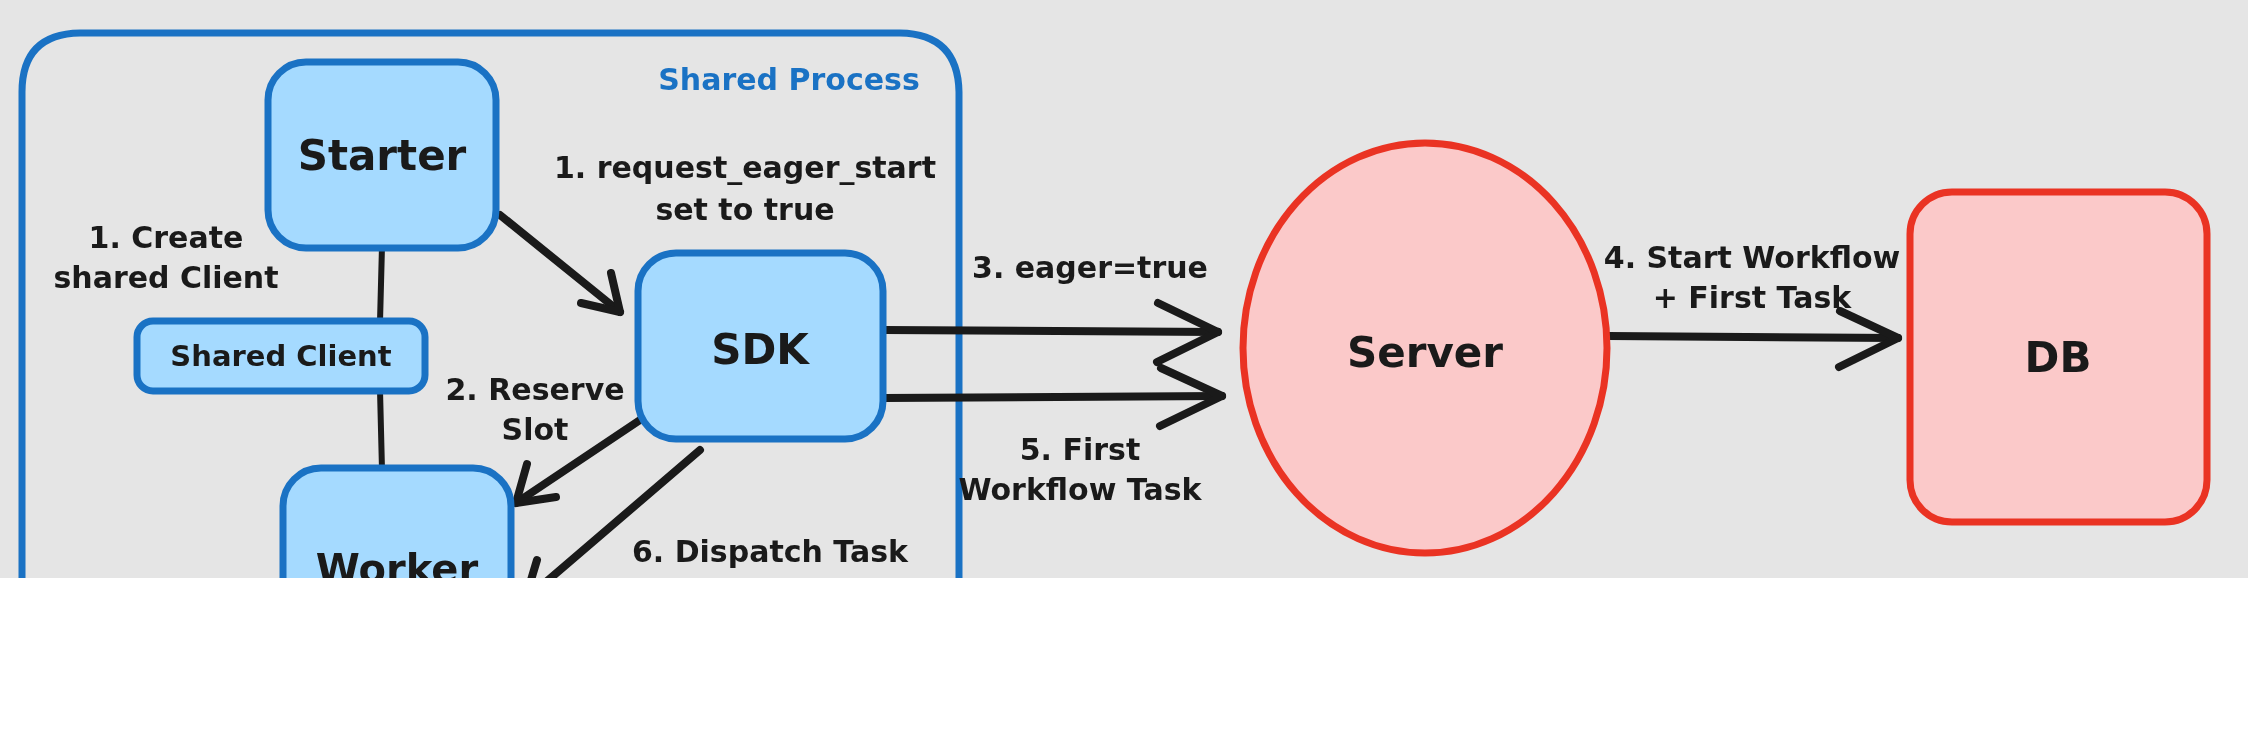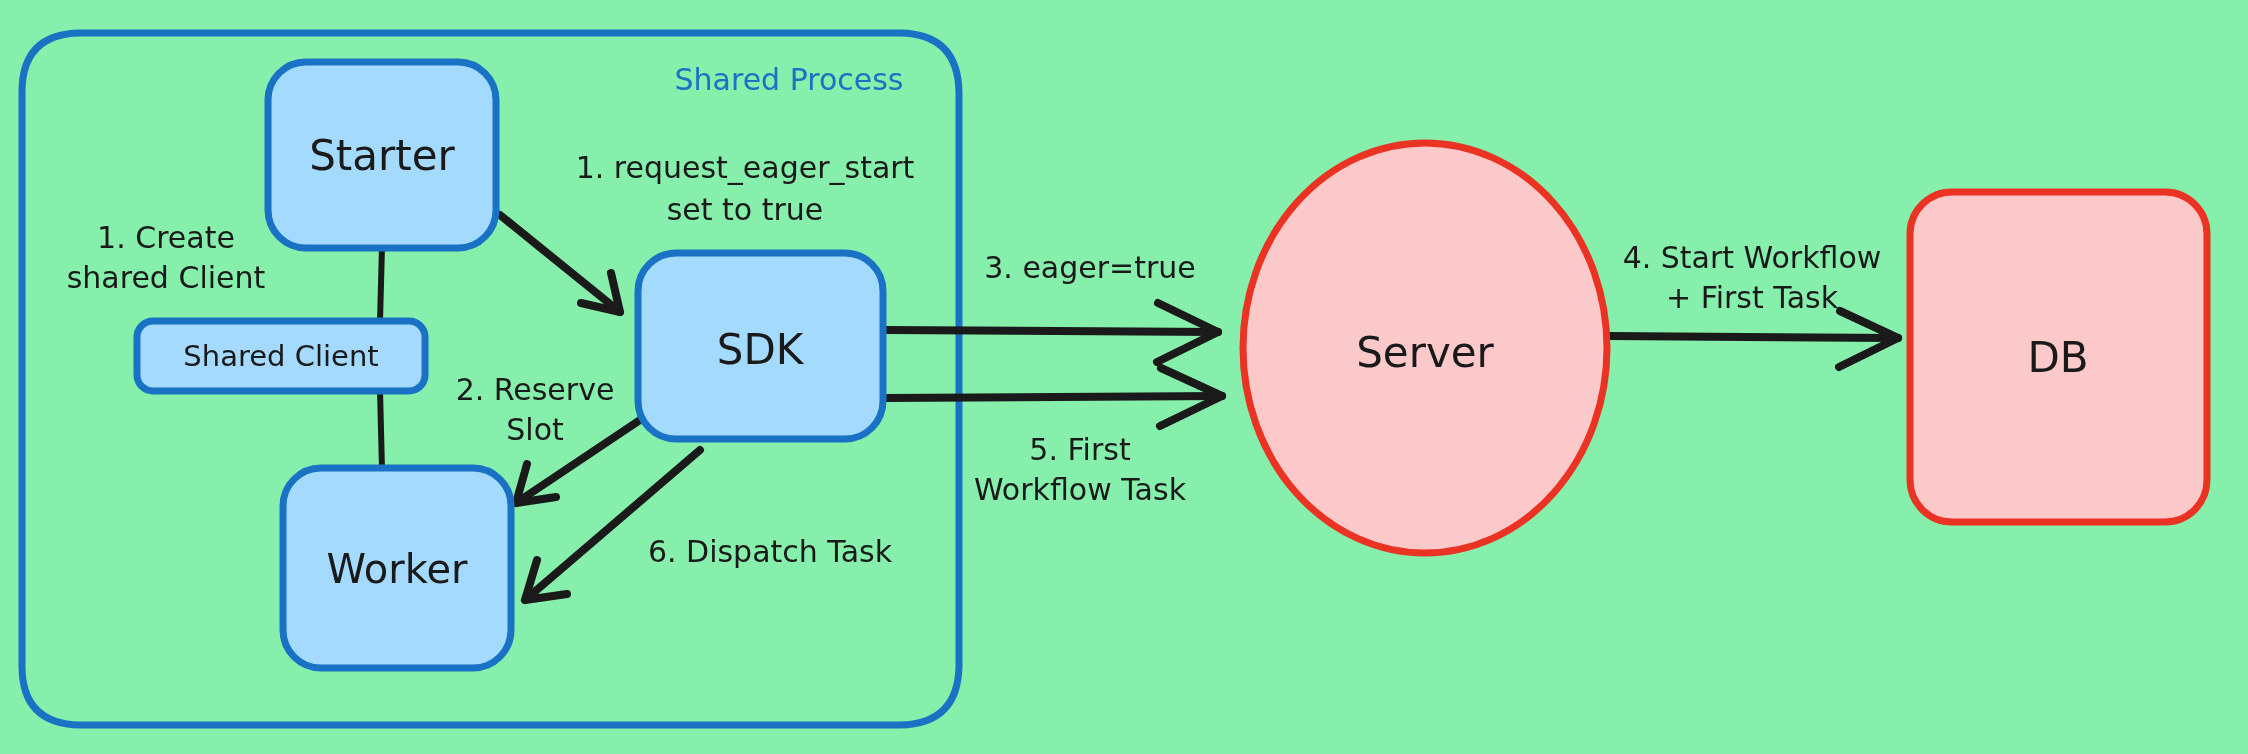--- a/index.html
+++ b/index.html
@@ -6,23 +6,24 @@
     margin: 0;
     padding: 0;
     background: #ffffff;
   }
   body {
     font-family: "DejaVu Sans", sans-serif;
   }
   #stage {
     position: relative;
     width: 2248px;
-    height: 754px;
-    background: #86efac;
+    height: 578px;
+    background: #e5e5e5;
     overflow: hidden;
+    font-weight: bold;
   }
   #diagram-svg {
     position: absolute;
     left: 0;
     top: 0;
     width: 2248px;
     height: 754px;
   }
   .node-label {
     font-family: "DejaVu Sans", sans-serif;

